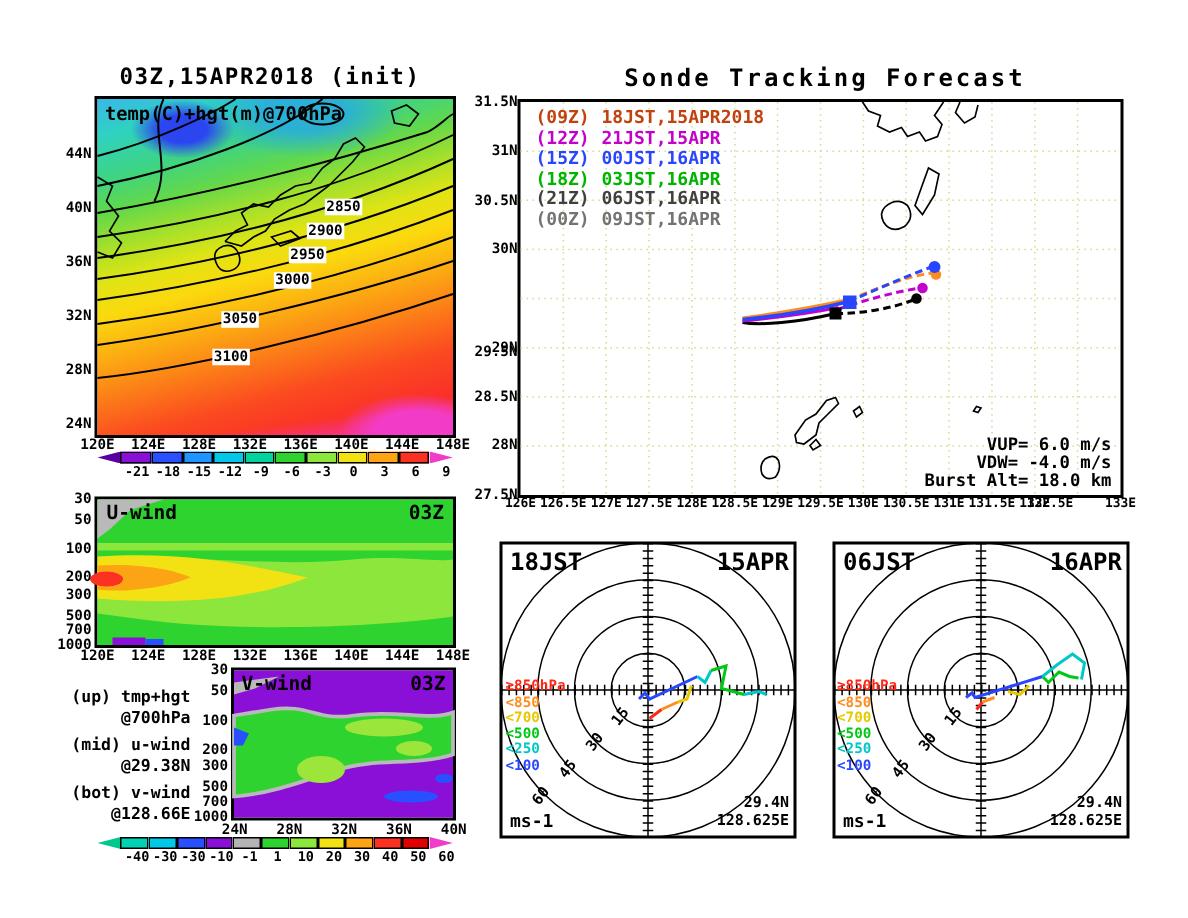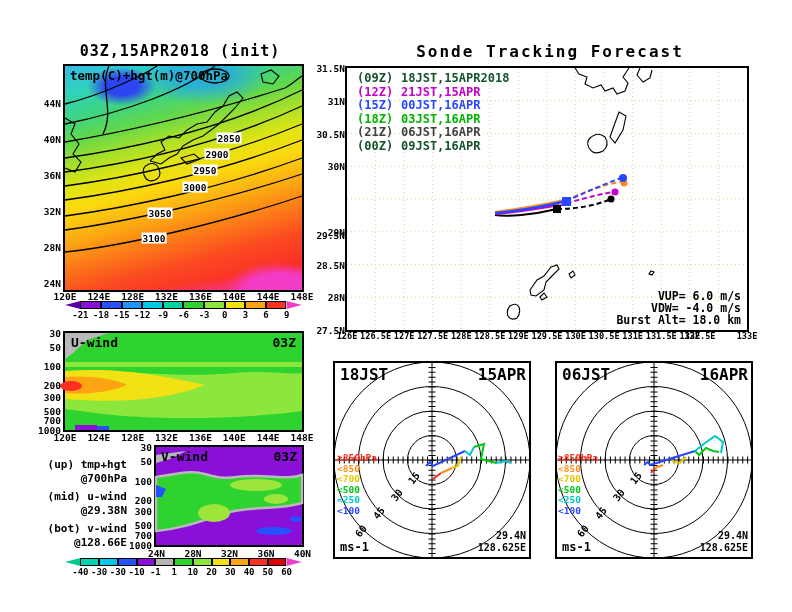--- a/index.html
+++ b/index.html
@@ -11,21 +11,21 @@
   .tx{position:absolute;transform:translateX(-50%);white-space:nowrap;}
   .ty{position:absolute;right:0;transform:translateY(-50%);white-space:nowrap;}
   .ticks{position:absolute;font-size:9.5px;}
   .cwrap{position:absolute;}
   .cbar{display:flex;height:8px;width:100%;}
   .cbar i{display:block;height:100%;}
   .cseg{box-shadow:inset 0 0 0 1px #000;}
   .cal{clip-path:polygon(100% 0,100% 100%,0 50%);}
   .car{clip-path:polygon(0 0,0 100%,100% 50%);}
   .clabels{position:relative;height:11px;font-size:9px;}
-  .clabels span{position:absolute;top:1px;transform:translateX(-50%);}
+  .clabels span{position:absolute;top:1px;transform:translateX(-50%);margin-left:11px;}
   .afield{position:absolute;left:0;top:0;width:237px;height:224px;overflow:hidden;
     background:
       radial-gradient(ellipse 70px 34px at 90% 99%, #f23cc8 0 40%, rgba(242,60,200,0) 75%),
       linear-gradient(352deg, #f23cc8 0%, rgba(242,60,200,0) 9%),
       radial-gradient(ellipse 46px 26px at 24% 9%, #2b46f0 0 35%, rgba(43,70,240,0) 75%),
       radial-gradient(ellipse 90px 40px at 58% 4%, rgba(40,170,225,.85) 0 30%, rgba(40,170,225,0) 75%),
       linear-gradient(165deg, #38b8e8 0%, #2fd2c0 9%, #3ed482 19%, #63d84a 27%, #a5e02a 35%,
         #e0e414 43%, #fbd90e 51%, #fcab12 61%, #fc7d18 70%, #fb4a20 80%, #fa2e28 91%, #fa2e28 100%);}
   .clabel{position:absolute;background:#fff;padding:0 1px;font-size:9.5px;transform:translate(-50%,-50%);}
   .fieldlabel{position:absolute;left:5px;top:2px;font-size:12.5px;}
@@ -293,26 +293,26 @@
       <g stroke="none">
         <rect x="206" y="137" width="8" height="8" fill="#000000"></rect>
         <rect x="215" y="129" width="9" height="9" fill="#2946ff"></rect>
         <circle cx="264" cy="131" r="3.5" fill="#000000"></circle>
         <circle cx="268" cy="124" r="3.5" fill="#c400cc"></circle>
         <circle cx="277" cy="115" r="3.5" fill="#ff8c1e"></circle>
         <circle cx="276" cy="110" r="4" fill="#2946ff"></circle>
       </g>
     </svg>
     <div class="abs" style="left:10px;top:4px;font-size:12px;line-height:13.5px;">
-        <div class="lrow" style="color: #14532d;"><span class="lutc">(09Z)</span><span>18JST,15APR2018</span></div>
+        <div class="lrow" style="color: #c2410c;"><span class="lutc">(09Z)</span><span>18JST,15APR2018</span></div>
         <div class="lrow" style="color: rgb(196, 0, 204);"><span class="lutc">(12Z)</span><span>21JST,15APR</span></div>
         <div class="lrow" style="color: rgb(41, 70, 255);"><span class="lutc">(15Z)</span><span>00JST,16APR</span></div>
         <div class="lrow" style="color: rgb(0, 180, 0);"><span class="lutc">(18Z)</span><span>03JST,16APR</span></div>
         <div class="lrow" style="color: #404040;"><span class="lutc">(21Z)</span><span>06JST,16APR</span></div>
-        <div class="lrow" style="color: #14532d;"><span class="lutc">(00Z)</span><span>09JST,16APR</span></div>
+        <div class="lrow" style="color: #737373;"><span class="lutc">(00Z)</span><span>09JST,16APR</span></div>
       </div>
     <div class="abs" style="right:6px;top:222px;width:200px;text-align:right;font-size:11.5px;line-height:12px;">
       <div>VUP= 6.0 m/s</div>
       <div>VDW= -4.0 m/s</div>
       <div>Burst Alt= 18.0 km</div>
     </div>
   </div>
   <div class="ticks" style="left:307px;top:62px;width:38px;height:274px;text-decoration:underline;">
       <span class="ty" style="top: 6px;">31.5N</span>
       <span class="ty" style="top: 38.75px;">31N</span>

